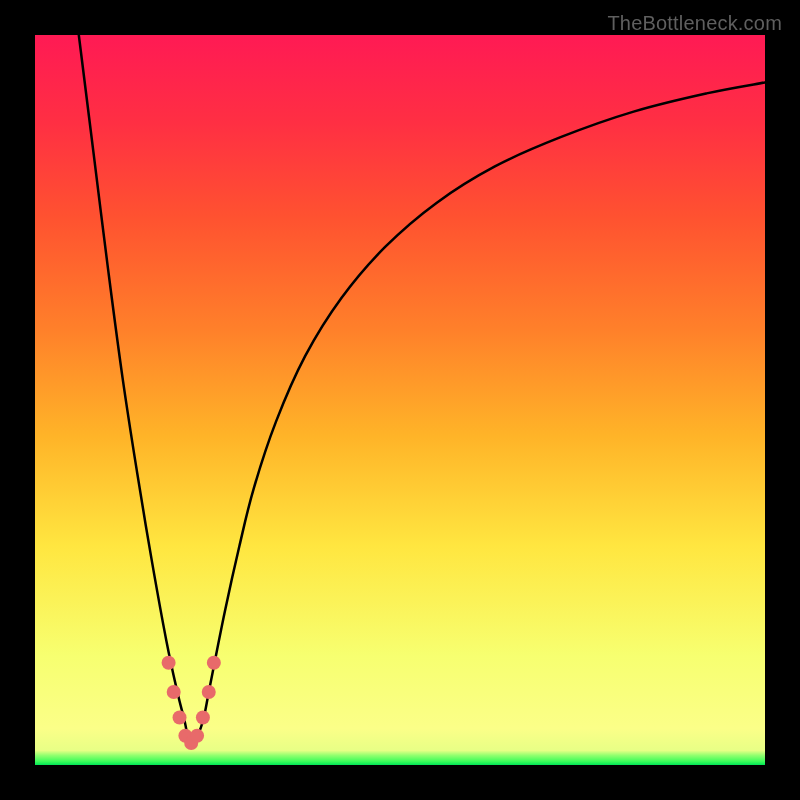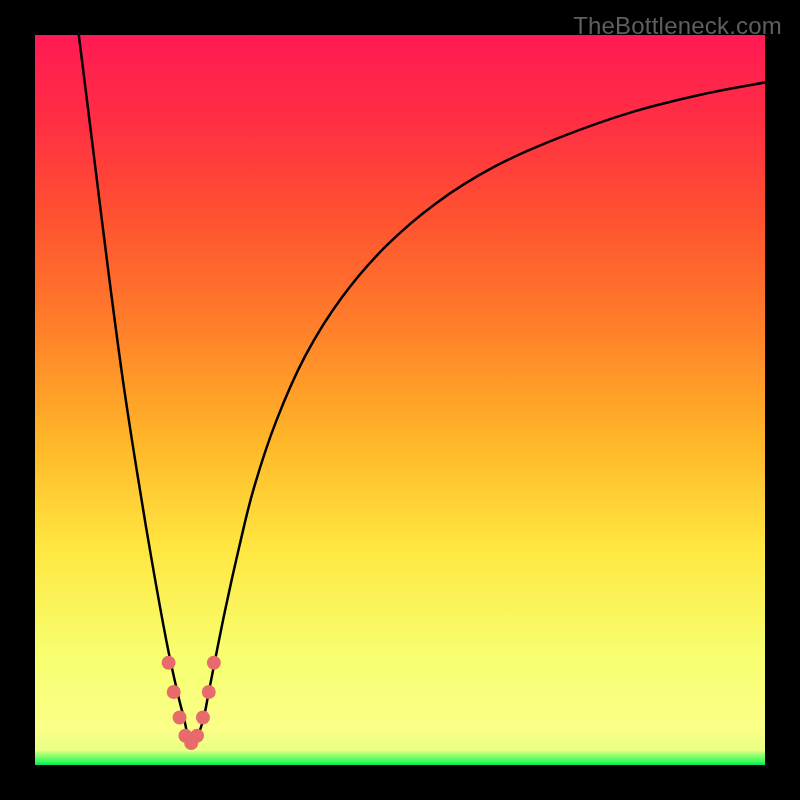--- a/index.html
+++ b/index.html
@@ -48,21 +48,21 @@
     position: absolute;
     inset: 0;
     width: 730px;
     height: 730px;
   }
   .watermark {
     position: absolute;
     top: 12px;
     right: 18px;
     color: #5f5f5f;
-    font-size: 24px;
+    font-size: 20px;
     letter-spacing: 0.2px;
     font-weight: 500;
   }
 </style>
 </head>
 <body>
 
 <div class="frame">
 
   <div class="plot-area">

